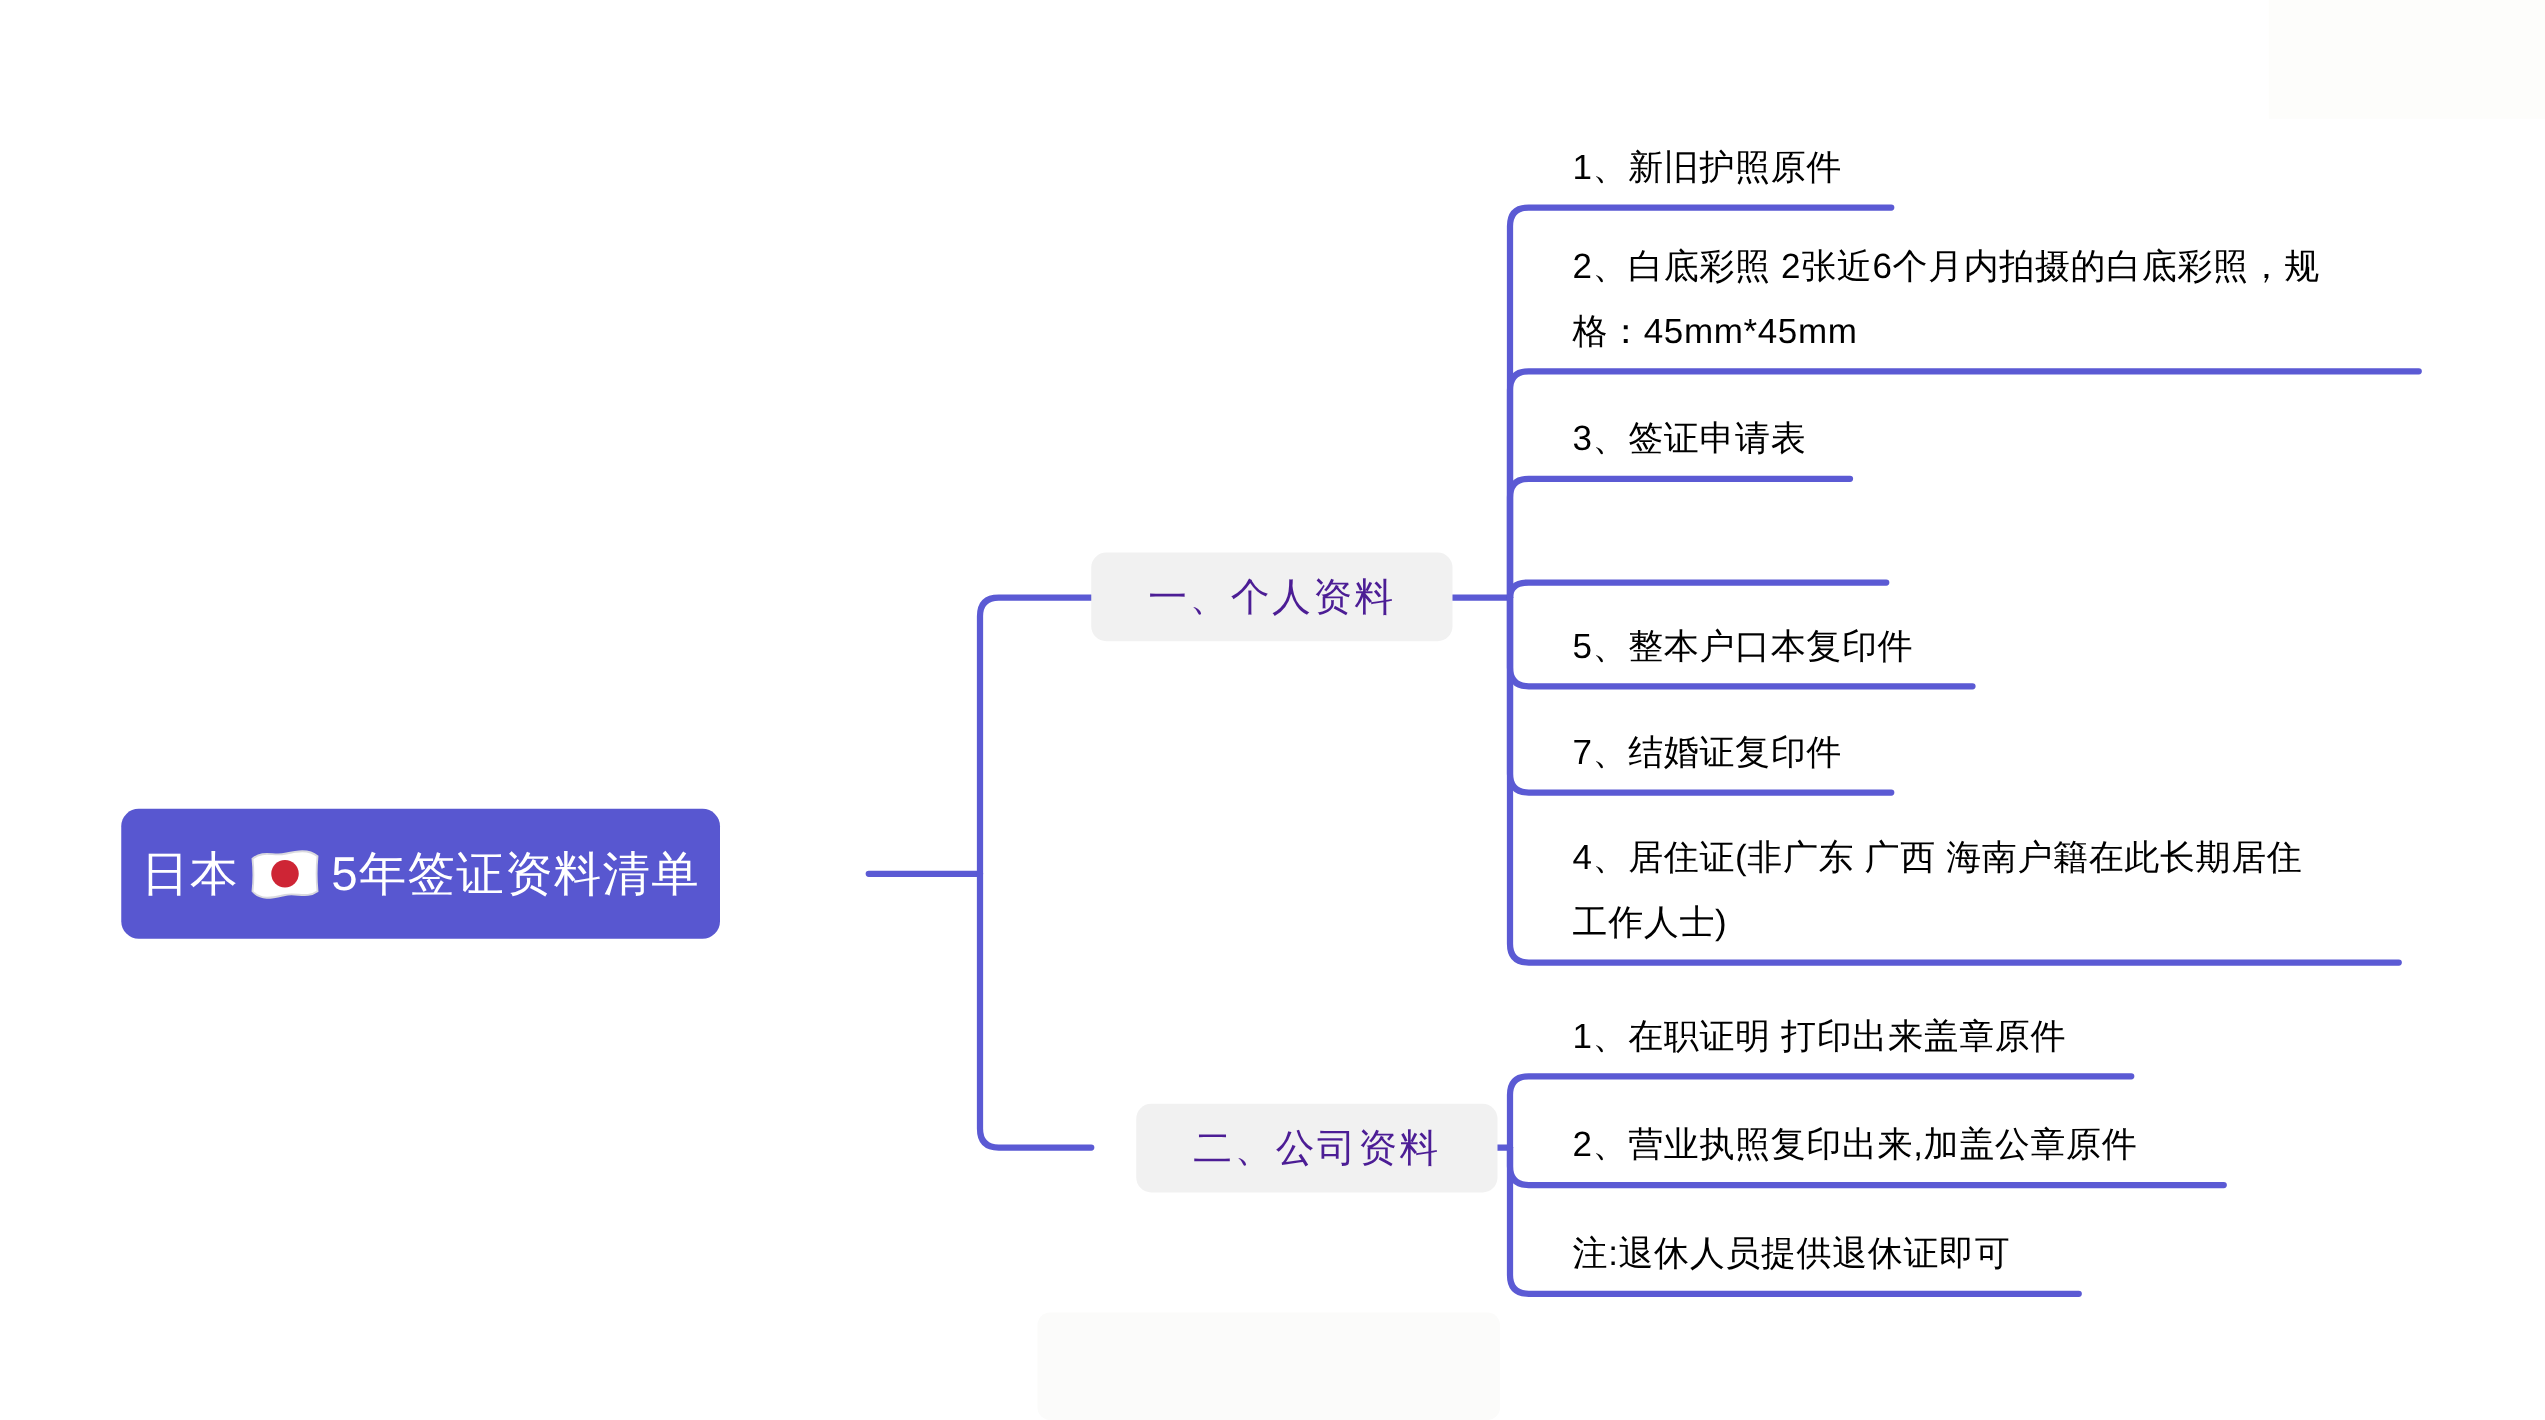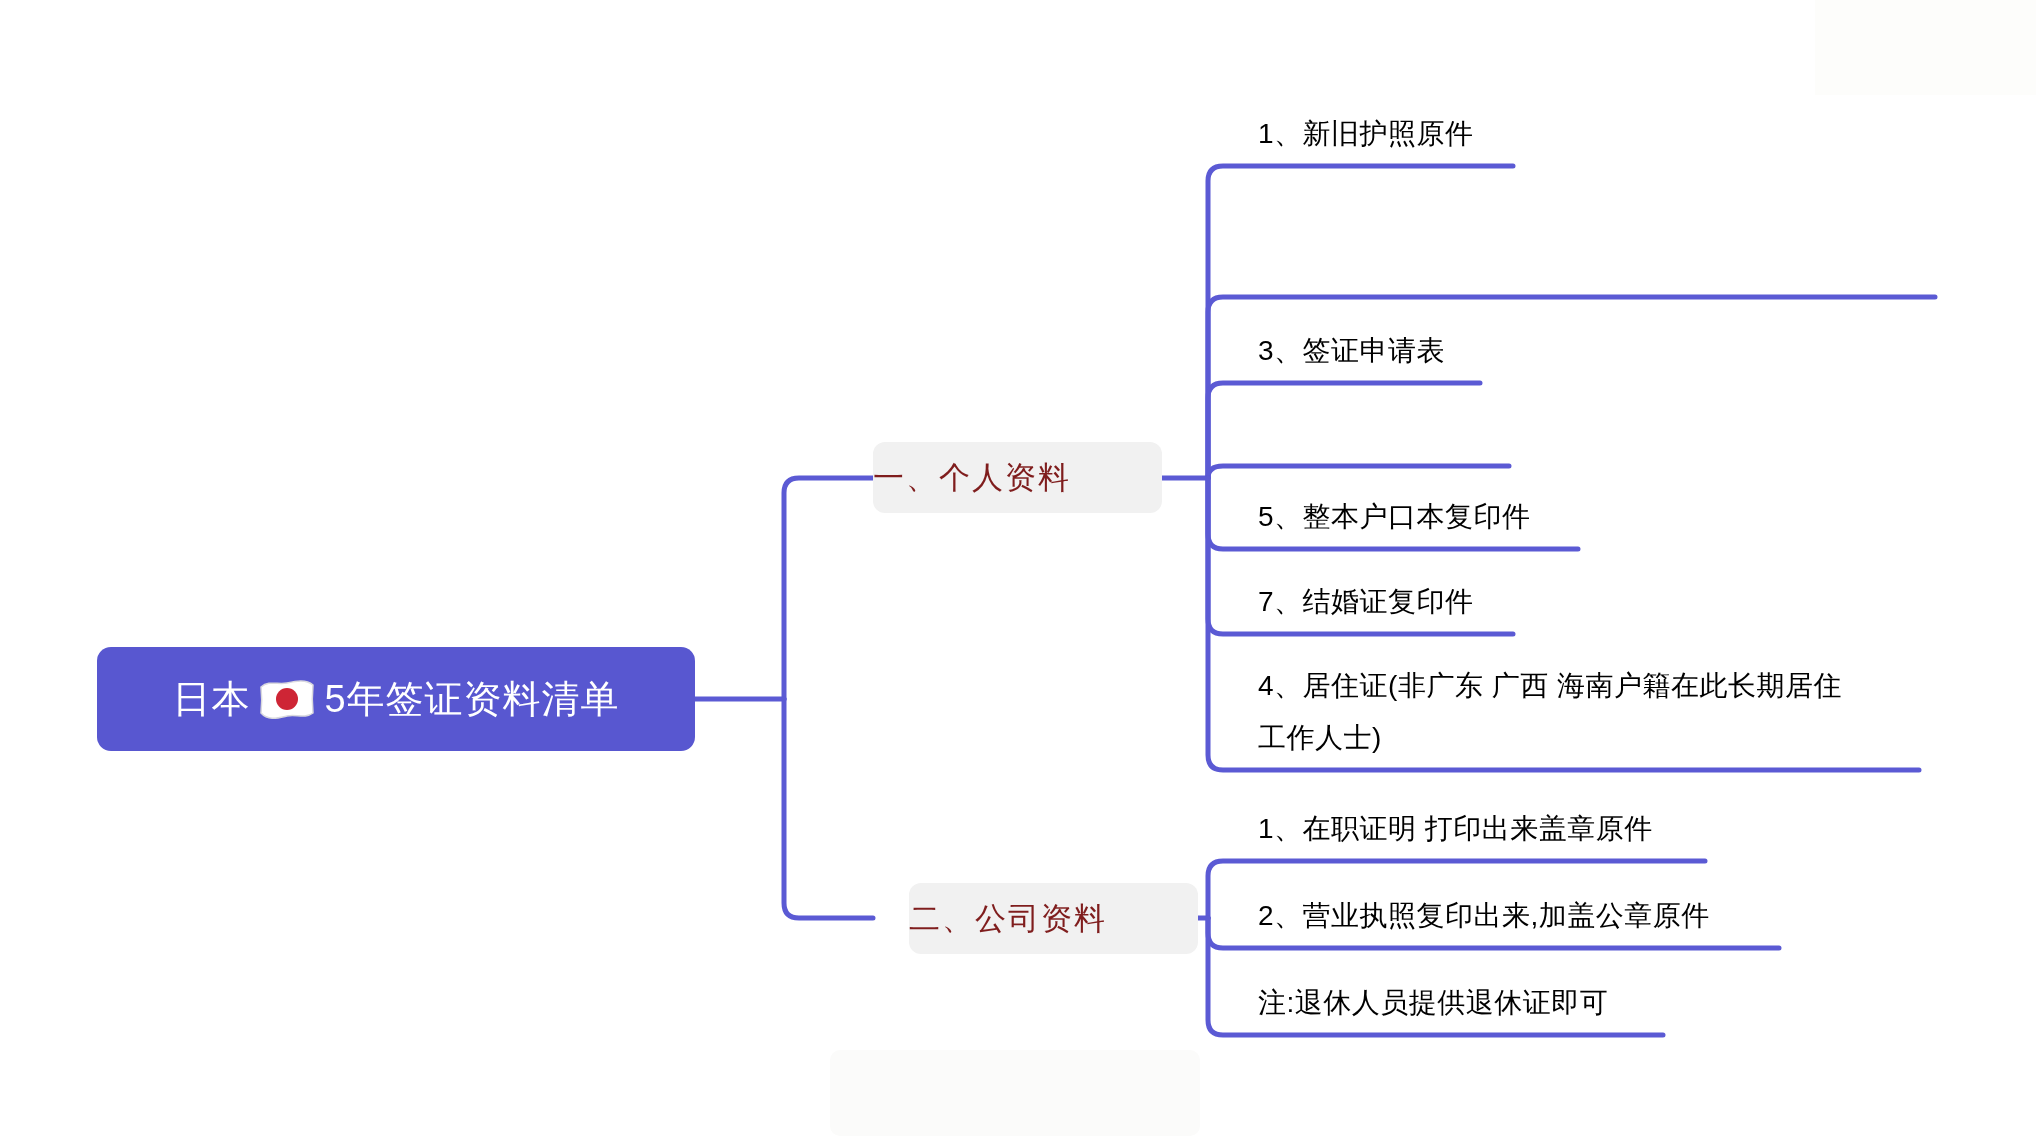--- a/index.html
+++ b/index.html
@@ -5,31 +5,31 @@
   html,body{margin:0;padding:0;background:#fff;}
   .canvas{
     position:relative;width:2036px;height:1136px;background:#ffffff;overflow:hidden;
     font-family:"Liberation Sans","DejaVu Sans",sans-serif;
   }
   .wm{position:absolute;pointer-events:none;}
   .wm-topright{left:1815px;top:0;width:221px;height:95px;background:#fdfdfb;}
   .wm-bottom{left:830px;top:1050px;width:370px;height:86px;background:#fbfbfa;border-radius:10px;}
   svg.connectors{position:absolute;left:0;top:0;}
   .root-node{
-    position:absolute;left:97px;top:647px;width:598px;height:104px;
+    position:absolute;left:97px;top:647px;width:479px;height:104px;
     background:#5857D0;border-radius:14px;
     display:flex;align-items:center;justify-content:center;gap:8px;
     color:#ffffff;font-size:38px;font-weight:500;letter-spacing:1px;white-space:nowrap;
   }
   .flag{display:inline-block;width:58px;height:44px;flex:0 0 auto;}
   .branch-node{
     position:absolute;left:873px;width:289px;height:71px;
     background:#F1F1F1;border-radius:12px;
-    display:flex;align-items:center;justify-content:flex-start;
-    color:#7f1d1d;font-size:31px;font-weight:500;letter-spacing:2px;white-space:nowrap;
+    display:flex;align-items:center;justify-content:center;
+    color:#4c1d95;font-size:31px;font-weight:500;letter-spacing:2px;white-space:nowrap;
   }
   .branch-1{top:442px;}
   .branch-2{top:883px;margin-left:36px;}
   .leaf{
     position:absolute;left:1258px;
     color:#000000;font-size:28px;line-height:52px;letter-spacing:0.5px;
     white-space:pre-line;
   }
 </style>
 </head>
@@ -75,20 +75,22 @@
   </div>
 
   <div class="branch-node branch-1">
     <span>一、个人资料</span>
   </div>
   <div class="branch-node branch-2">
     <span>二、公司资料</span>
   </div>
 
   <div class="leaf" style="top:108px">1、新旧护照原件</div>
+  <div class="leaf" style="top:187px">2、白底彩照 2张近6个月内拍摄的白底彩照，规
+格：45mm*45mm</div>
   <div class="leaf" style="top:325px">3、签证申请表</div>
   <div class="leaf" style="top:491px">5、整本户口本复印件</div>
   <div class="leaf" style="top:576px">7、结婚证复印件</div>
   <div class="leaf" style="top:660px">4、居住证(非广东 广西 海南户籍在此长期居住
 工作人士)</div>
 
   <div class="leaf" style="top:803px">1、在职证明 打印出来盖章原件</div>
   <div class="leaf" style="top:890px">2、营业执照复印出来,加盖公章原件</div>
   <div class="leaf" style="top:977px">注:退休人员提供退休证即可</div>
 

